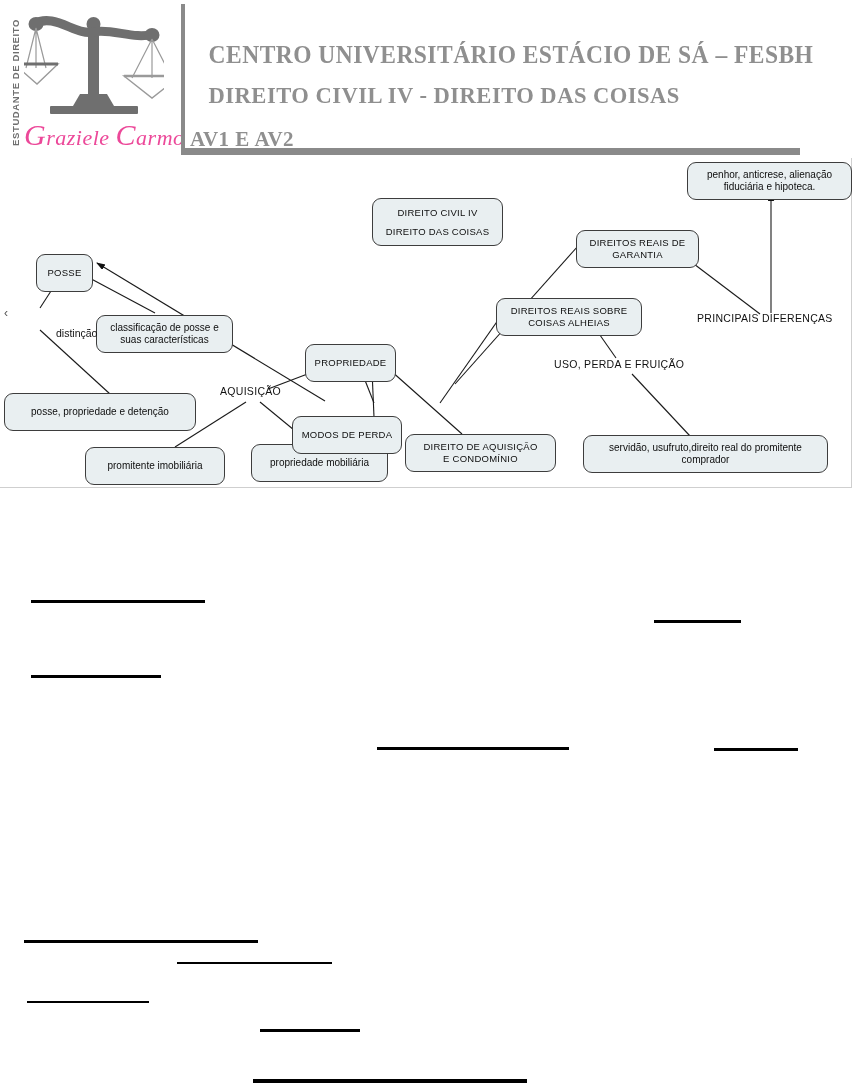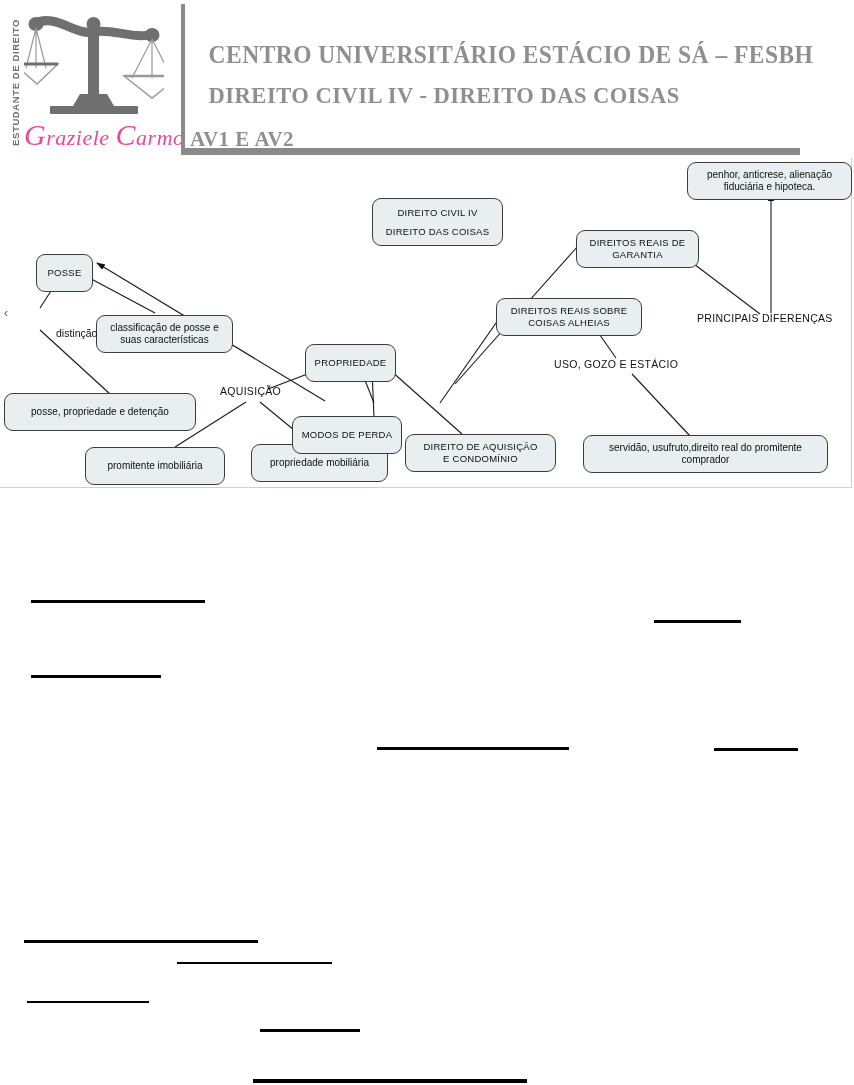--- a/index.html
+++ b/index.html
@@ -218,21 +218,21 @@
     <div>servidão, usufruto,direito real do promitente</div>
     <div>comprador</div>
   </div>
 
   <span class="tick-mark" style="left:4px;top:148px;">‹</span>
 
   <span class="free-label low" style="left:20px;top:169px;margin-left:36px;">distinção</span>
 
   <span class="free-label caps" style="left:220px;top:227px;">AQUISIÇÃO</span>
 
-  <span class="free-label caps" style="left:554px;top:200px;">USO, GOZO E ESTÁCIO</span>
+  <span class="free-label caps" style="left:554px;top:200px;">USO, PERDA E FRUIÇÃO</span>
 
   <span class="free-label caps" style="left:697px;top:154px;">PRINCIPAIS DIFERENÇAS</span>
 </div>
 
 <div id="body-rules">
   <div class="rule" style="left:31px;top:600px;width:174px;height:3px;"></div>
   <div class="rule" style="left:654px;top:620px;width:87px;height:3px;"></div>
   <div class="rule" style="left:31px;top:675px;width:130px;height:3px;"></div>
   <div class="rule" style="left:714px;top:748px;width:84px;height:3px;"></div>
   <div class="rule" style="left:377px;top:747px;width:192px;height:3px;"></div>

